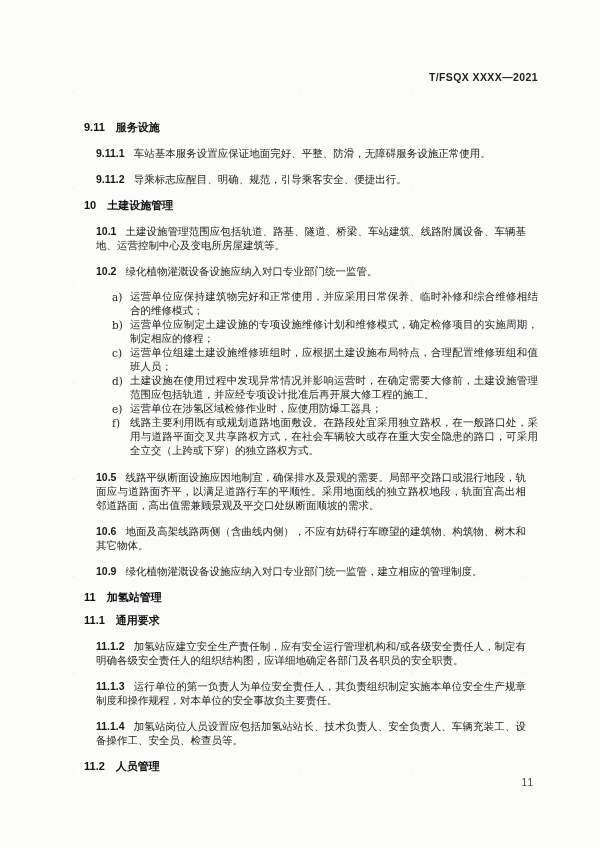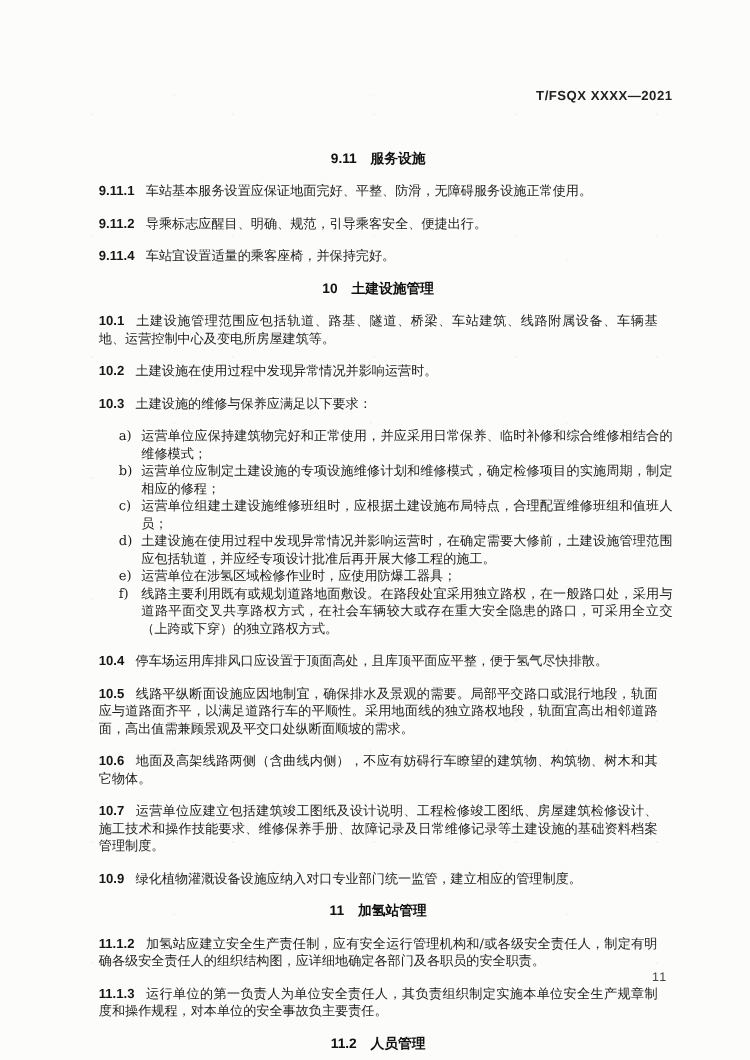--- a/index.html
+++ b/index.html
@@ -9,65 +9,63 @@
     background-image:
       radial-gradient(rgba(0,0,0,0.045) 0.8px, transparent 1.3px),
       radial-gradient(rgba(0,0,0,0.035) 0.7px, transparent 1.2px);
     background-size:113px 97px, 157px 131px;
     background-position:17px 43px, 61px 11px;
     font-family:"DejaVu Serif","Liberation Serif",serif;
     color:#1d1d1d;
   }
   .page{
     position:absolute;inset:0;box-sizing:border-box;
-    padding:70px 62px 0 67px;
+    padding:70px 62px 0 84px;
   }
   .spec-header{
     text-align:right;
     font-family:"Liberation Sans","DejaVu Sans",sans-serif;
     font-weight:bold;font-size:10.5px;letter-spacing:0.4px;color:#222;
     margin:0 0 36px 0;
   }
   p{margin:12px;font-size:10.5px;line-height:14px;text-align:justify;}
   .h{
     font-family:"Liberation Sans","DejaVu Sans",sans-serif;
     font-weight:bold;font-size:11px;line-height:14px;
-    margin:9px 0 7px 0;text-align:center;color:#111;
+    margin:9px 0 7px 0;text-align:left;color:#111;
   }
   .hnum{margin-right:11px;}
   .clause .cnum{
     font-family:"Liberation Sans","DejaVu Sans",sans-serif;
     font-weight:bold;margin-right:9px;white-space:nowrap;color:#161616;
   }
   .item{display:flex;margin:0;}
   .item .marker{
     flex:none;width:18px;margin-left:28px;
     font-size:10.5px;line-height:14px;color:#1d1d1d;
   }
-  .item .itext{flex:1;font-size:10.5px;line-height:14px;text-align:justify;}
+  .item .itext{flex:1;font-size:10.5px;line-height:14px;text-align:justify;font-family:Liberation Mono, monospace;}
   .pagenum{
     position:absolute;right:66px;top:777px;
     font-family:"Liberation Sans","DejaVu Sans",sans-serif;
     font-size:10px;letter-spacing:1px;color:#454545;
   }
 </style>
 </head>
 <body>
 
 <div class="page">
   <p class="spec-header">T/FSQX XXXX—2021</p>
   <div id="doc-body">
       <p class="h heading2"><span class="hnum">9.11</span><span class="htitle">服务设施</span></p>
       <p class="clause"><span class="cnum">9.11.1</span><span class="ctext">车站基本服务设置应保证地面完好、平整、防滑，无障碍服务设施正常使用。</span></p>
       <p class="clause"><span class="cnum">9.11.2</span><span class="ctext">导乘标志应醒目、明确、规范，引导乘客安全、便捷出行。</span></p>
-      <p class="clause"><span class="cnum">9.11.4</span><span class="ctext">车站宜设置适量的乘客座椅，并保持完好。</span></p>
       <p class="h heading1"><span class="hnum">10</span><span class="htitle">土建设施管理</span></p>
       <p class="clause"><span class="cnum">10.1</span><span class="ctext">土建设施管理范围应包括轨道、路基、隧道、桥梁、车站建筑、线路附属设备、车辆基地、运营控制中心及变电所房屋建筑等。</span></p>
-      <p class="clause"><span class="cnum">10.2</span><span class="ctext">土建设施在使用过程中发现异常情况并影响运营时。</span></p>
-      <p class="clause"><span class="cnum">10.3</span><span class="ctext">土建设施的维修与保养应满足以下要求：</span></p>
+      <p class="clause"><span class="cnum">10.2</span><span class="ctext">绿化植物灌溉设备设施应纳入对口专业部门统一监管。</span></p>
       <div class="item">
         <span class="marker">a)</span>
         <span class="itext">运营单位应保持建筑物完好和正常使用，并应采用日常保养、临时补修和综合维修相结合的维修模式；</span>
       </div>
       <div class="item">
         <span class="marker">b)</span>
         <span class="itext">运营单位应制定土建设施的专项设施维修计划和维修模式，确定检修项目的实施周期，制定相应的修程；</span>
       </div>
       <div class="item">
         <span class="marker">c)</span>
@@ -78,25 +76,25 @@
         <span class="itext">土建设施在使用过程中发现异常情况并影响运营时，在确定需要大修前，土建设施管理范围应包括轨道，并应经专项设计批准后再开展大修工程的施工。</span>
       </div>
       <div class="item">
         <span class="marker">e)</span>
         <span class="itext">运营单位在涉氢区域检修作业时，应使用防爆工器具；</span>
       </div>
       <div class="item">
         <span class="marker">f)</span>
         <span class="itext">线路主要利用既有或规划道路地面敷设。在路段处宜采用独立路权，在一般路口处，采用与道路平面交叉共享路权方式，在社会车辆较大或存在重大安全隐患的路口，可采用全立交（上跨或下穿）的独立路权方式。</span>
       </div>
-      <p class="clause"><span class="cnum">10.4</span><span class="ctext">停车场运用库排风口应设置于顶面高处，且库顶平面应平整，便于氢气尽快排散。</span></p>
       <p class="clause"><span class="cnum">10.5</span><span class="ctext">线路平纵断面设施应因地制宜，确保排水及景观的需要。局部平交路口或混行地段，轨面应与道路面齐平，以满足道路行车的平顺性。采用地面线的独立路权地段，轨面宜高出相邻道路面，高出值需兼顾景观及平交口处纵断面顺坡的需求。</span></p>
       <p class="clause"><span class="cnum">10.6</span><span class="ctext">地面及高架线路两侧（含曲线内侧），不应有妨碍行车瞭望的建筑物、构筑物、树木和其它物体。</span></p>
-      <p class="clause"><span class="cnum">10.7</span><span class="ctext">运营单位应建立包括建筑竣工图纸及设计说明、工程检修竣工图纸、房屋建筑检修设计、施工技术和操作技能要求、维修保养手册、故障记录及日常维修记录等土建设施的基础资料档案管理制度。</span></p>
       <p class="clause"><span class="cnum">10.9</span><span class="ctext">绿化植物灌溉设备设施应纳入对口专业部门统一监管，建立相应的管理制度。</span></p>
       <p class="h heading1"><span class="hnum">11</span><span class="htitle">加氢站管理</span></p>
+      <p class="h heading2"><span class="hnum">11.1</span><span class="htitle">通用要求</span></p>
       <p class="clause"><span class="cnum">11.1.2</span><span class="ctext">加氢站应建立安全生产责任制，应有安全运行管理机构和/或各级安全责任人，制定有明确各级安全责任人的组织结构图，应详细地确定各部门及各职员的安全职责。</span></p>
       <p class="clause"><span class="cnum">11.1.3</span><span class="ctext">运行单位的第一负责人为单位安全责任人，其负责组织制定实施本单位安全生产规章制度和操作规程，对本单位的安全事故负主要责任。</span></p>
+      <p class="clause"><span class="cnum">11.1.4</span><span class="ctext">加氢站岗位人员设置应包括加氢站站长、技术负责人、安全负责人、车辆充装工、设备操作工、安全员、检查员等。</span></p>
       <p class="h heading2"><span class="hnum">11.2</span><span class="htitle">人员管理</span></p>
     </div>
 </div>
 
 <div class="pagenum">11</div>
 
 </body></html>

